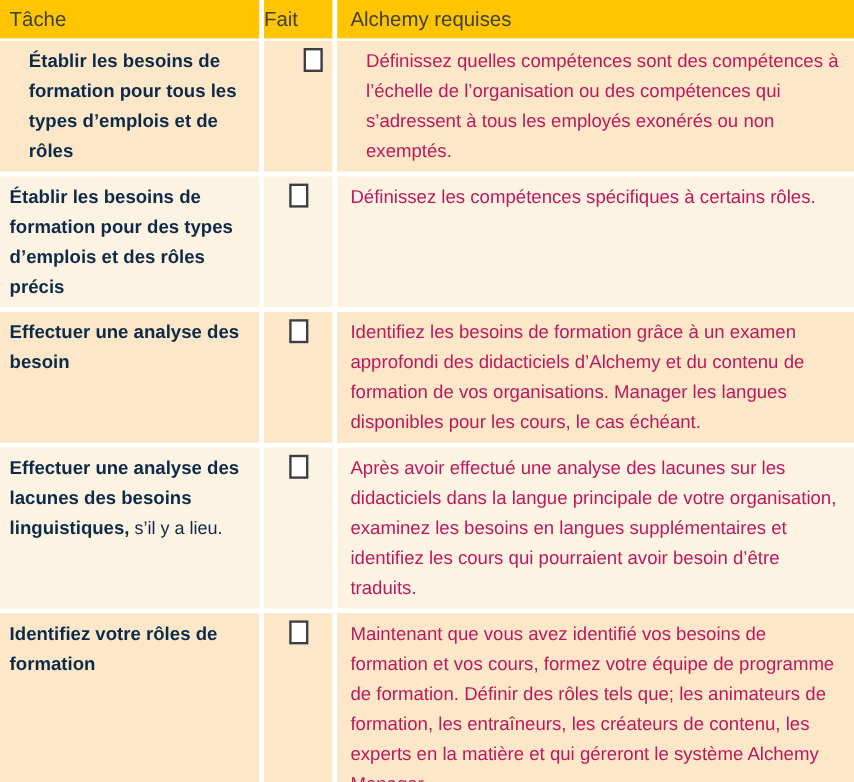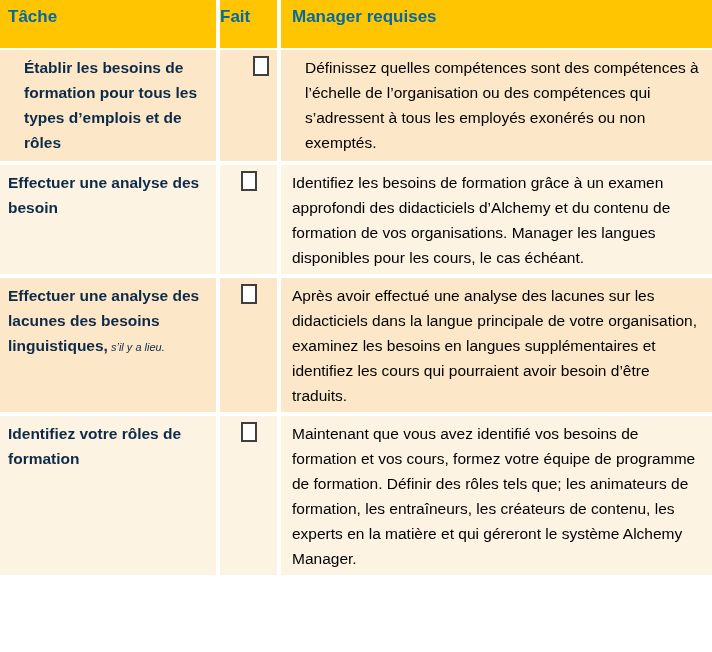--- a/index.html
+++ b/index.html
@@ -36,24 +36,24 @@
   tr {
     border-bottom: 4px solid #ffffff;
   }
   tr:last-child {
     border-bottom: 2px solid #ffffff;
   }
 
   
   thead th {
     background: #FEC500;
-    color: #0369a1;
+    color: #404040;
     font-size: 17px;
-    font-weight: bold;
-    height: 49px;
+    font-weight: normal;
+    height: 33px;
     padding: 7px 8px 3px 8px;
     box-sizing: border-box;
     white-space: nowrap;
   }
   thead th.h-done {
     text-align: left;
     padding-left: 0;
     padding-right: 0;
   }
   thead th.h-action {
@@ -67,42 +67,41 @@
   td.task-cell {
     color: #0D2B49;
     font-weight: bold;
     font-size: 15.5px;
     line-height: 25px;
     padding: 5px 6px 4px 8px;
     box-sizing: border-box;
   }
   td.task-cell .task-italic {
     font-weight: normal;
-    font-style: italic;
-    font-size: 11px;
+    font-size: 15px;
   }
   td.task-cell .task-italic:not(:empty)::before {
     content: " ";
   }
   td.done-cell {
     text-align: center;
     padding-top: 6px;
     box-sizing: border-box;
   }
   .checkbox {
     display: inline-block;
     width: 16px;
     height: 20px;
     box-sizing: border-box;
     background: #ffffff;
     border: 2px solid #3F3F3F;
     cursor: pointer;
   }
   td.action-cell {
-    color: #000000;
+    color: #be185d;
     font-size: 15.5px;
     line-height: 25px;
     padding: 5px 10px 4px 11px;
     box-sizing: border-box;
   }
 
   
   tr.r0 td { height: 73px; padding-left: 24px; }
   tr.r1 td { height: 101px; }
   tr.r2 td { height: 94px; }
@@ -116,37 +115,48 @@
   <table class="checklist">
     <colgroup>
       <col class="c-task">
       <col class="c-done">
       <col class="c-action">
     </colgroup>
     <thead>
       <tr>
         <th class="h-task">Tâche</th>
         <th class="h-done">Fait</th>
-        <th class="h-action">Manager requises</th>
+        <th class="h-action">Alchemy requises</th>
       </tr>
     </thead>
     <tbody id="rows-body">
 
   <tr class="r0">
     <td class="task-cell">
       <span class="task-bold">Établir les besoins de formation pour tous les types d’emplois et de rôles</span><span class="task-italic"></span>
     </td>
     <td class="done-cell">
       <span class="checkbox"></span>
     </td>
     <td class="action-cell">
       <span>Définissez quelles compétences sont des compétences à l’échelle de l’organisation ou des compétences qui s’adressent à tous les employés exonérés ou non exemptés.</span>
     </td>
   </tr>
 
+  <tr class="r1">
+    <td class="task-cell">
+      <span class="task-bold">Établir les besoins de formation pour des types d’emplois et des rôles précis</span><span class="task-italic"></span>
+    </td>
+    <td class="done-cell">
+      <span class="checkbox"></span>
+    </td>
+    <td class="action-cell">
+      <span>Définissez les compétences spécifiques à certains rôles.</span>
+    </td>
+  </tr>
 
   <tr class="r2">
     <td class="task-cell">
       <span class="task-bold">Effectuer une analyse des besoin</span><span class="task-italic"></span>
     </td>
     <td class="done-cell">
       <span class="checkbox"></span>
     </td>
     <td class="action-cell">
       <span>Identifiez les besoins de formation grâce à un examen approfondi des didacticiels d’Alchemy et du contenu de formation de vos organisations. Manager les langues disponibles pour les cours, le cas échéant.</span>

